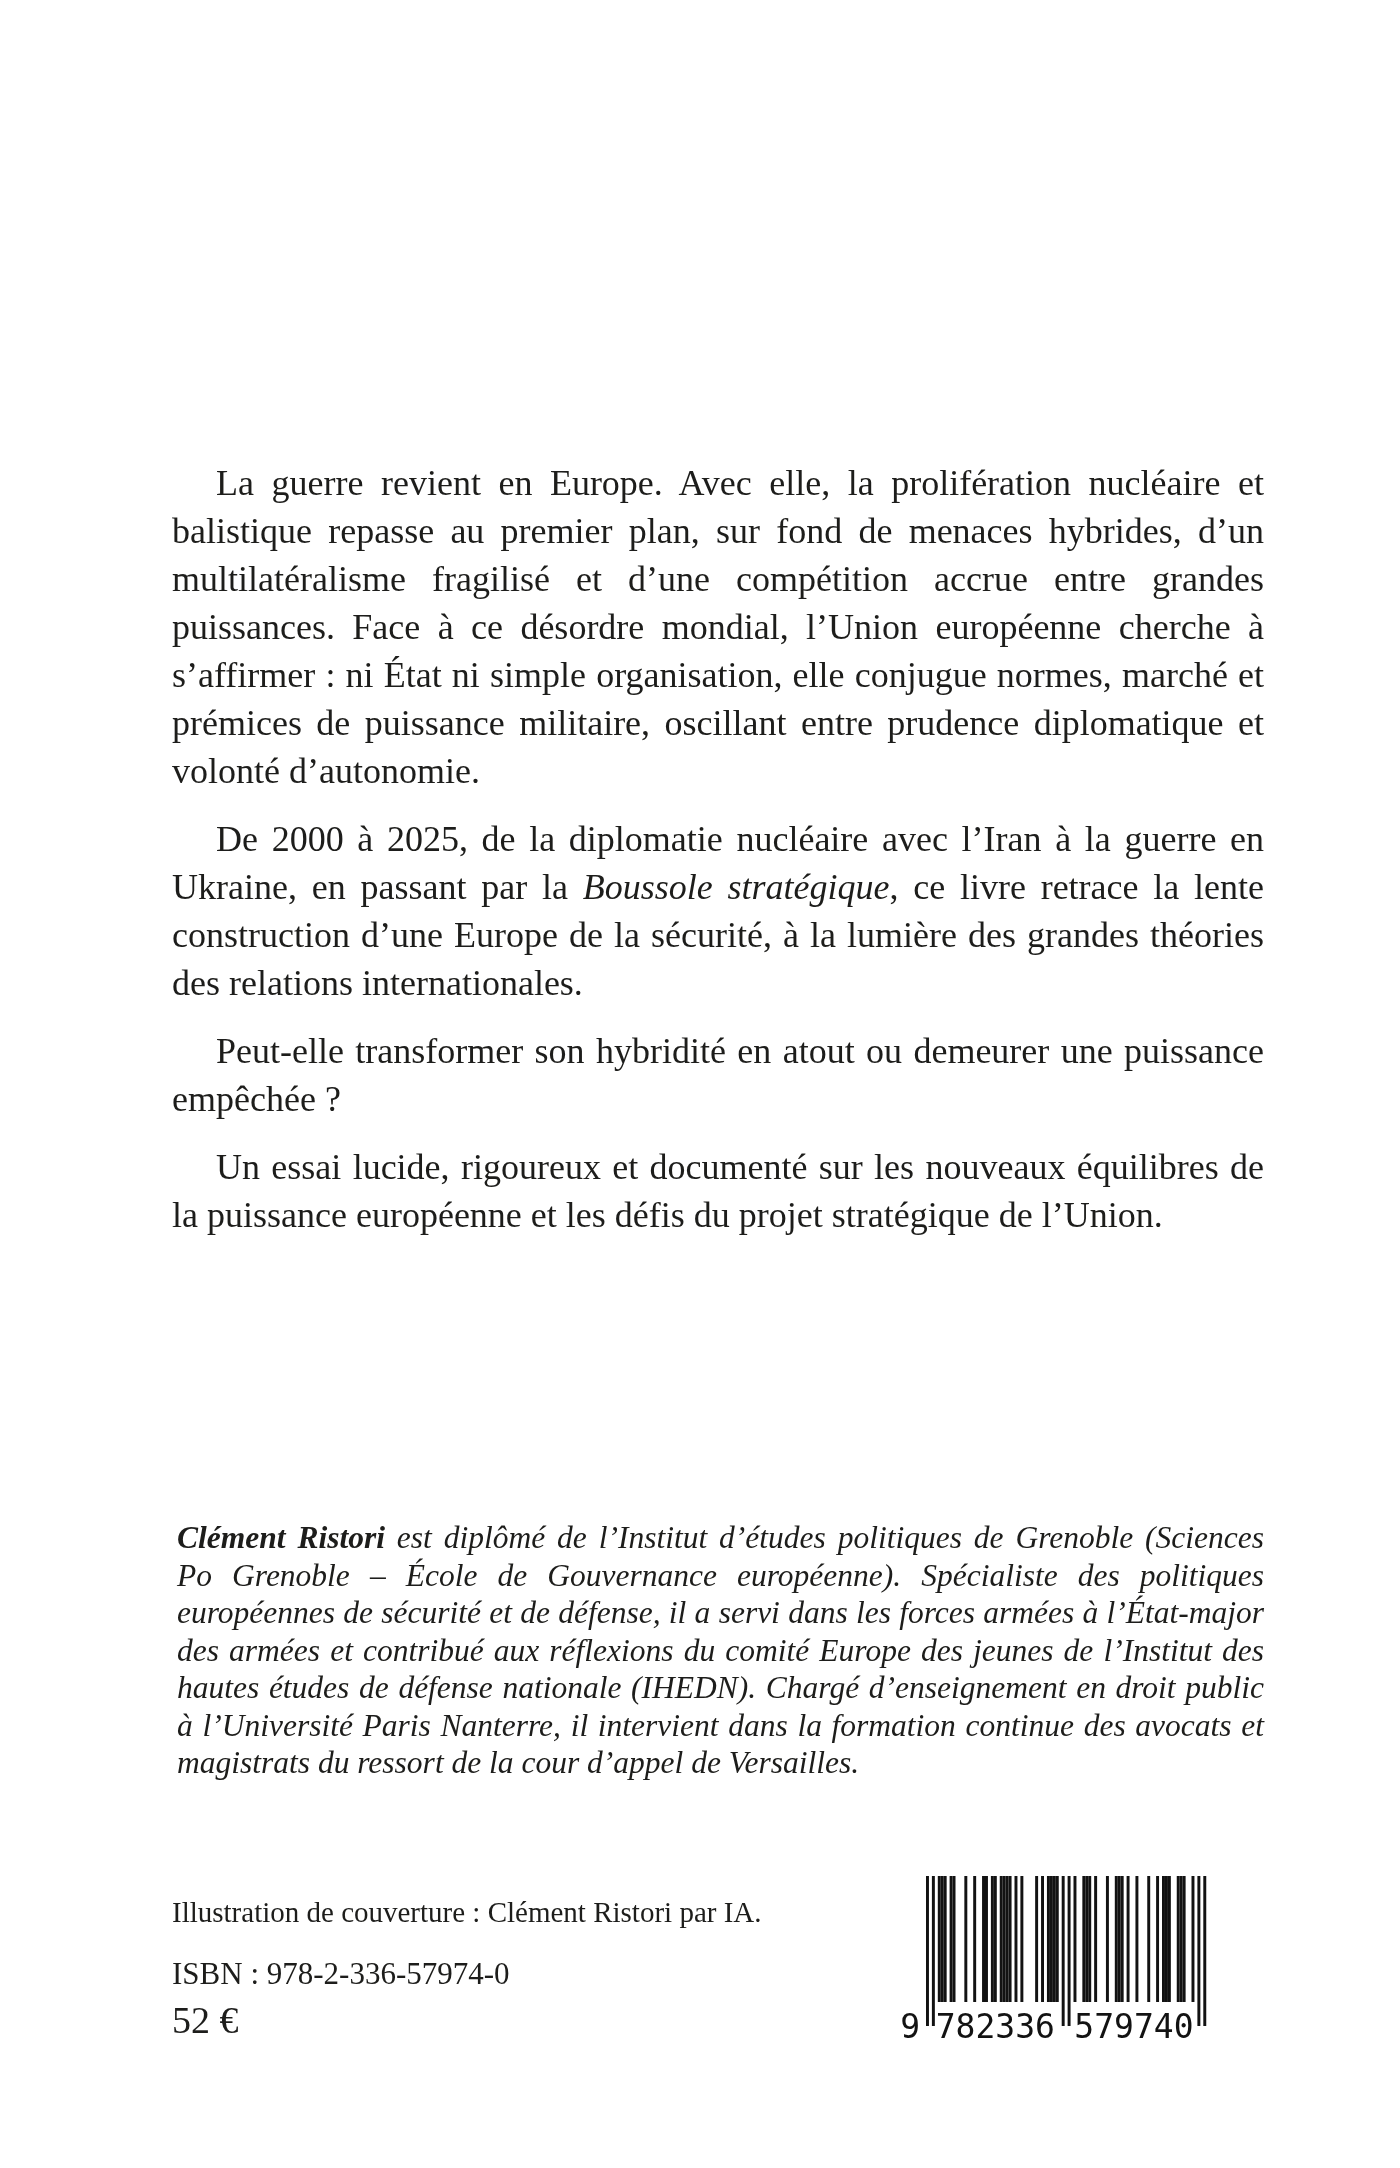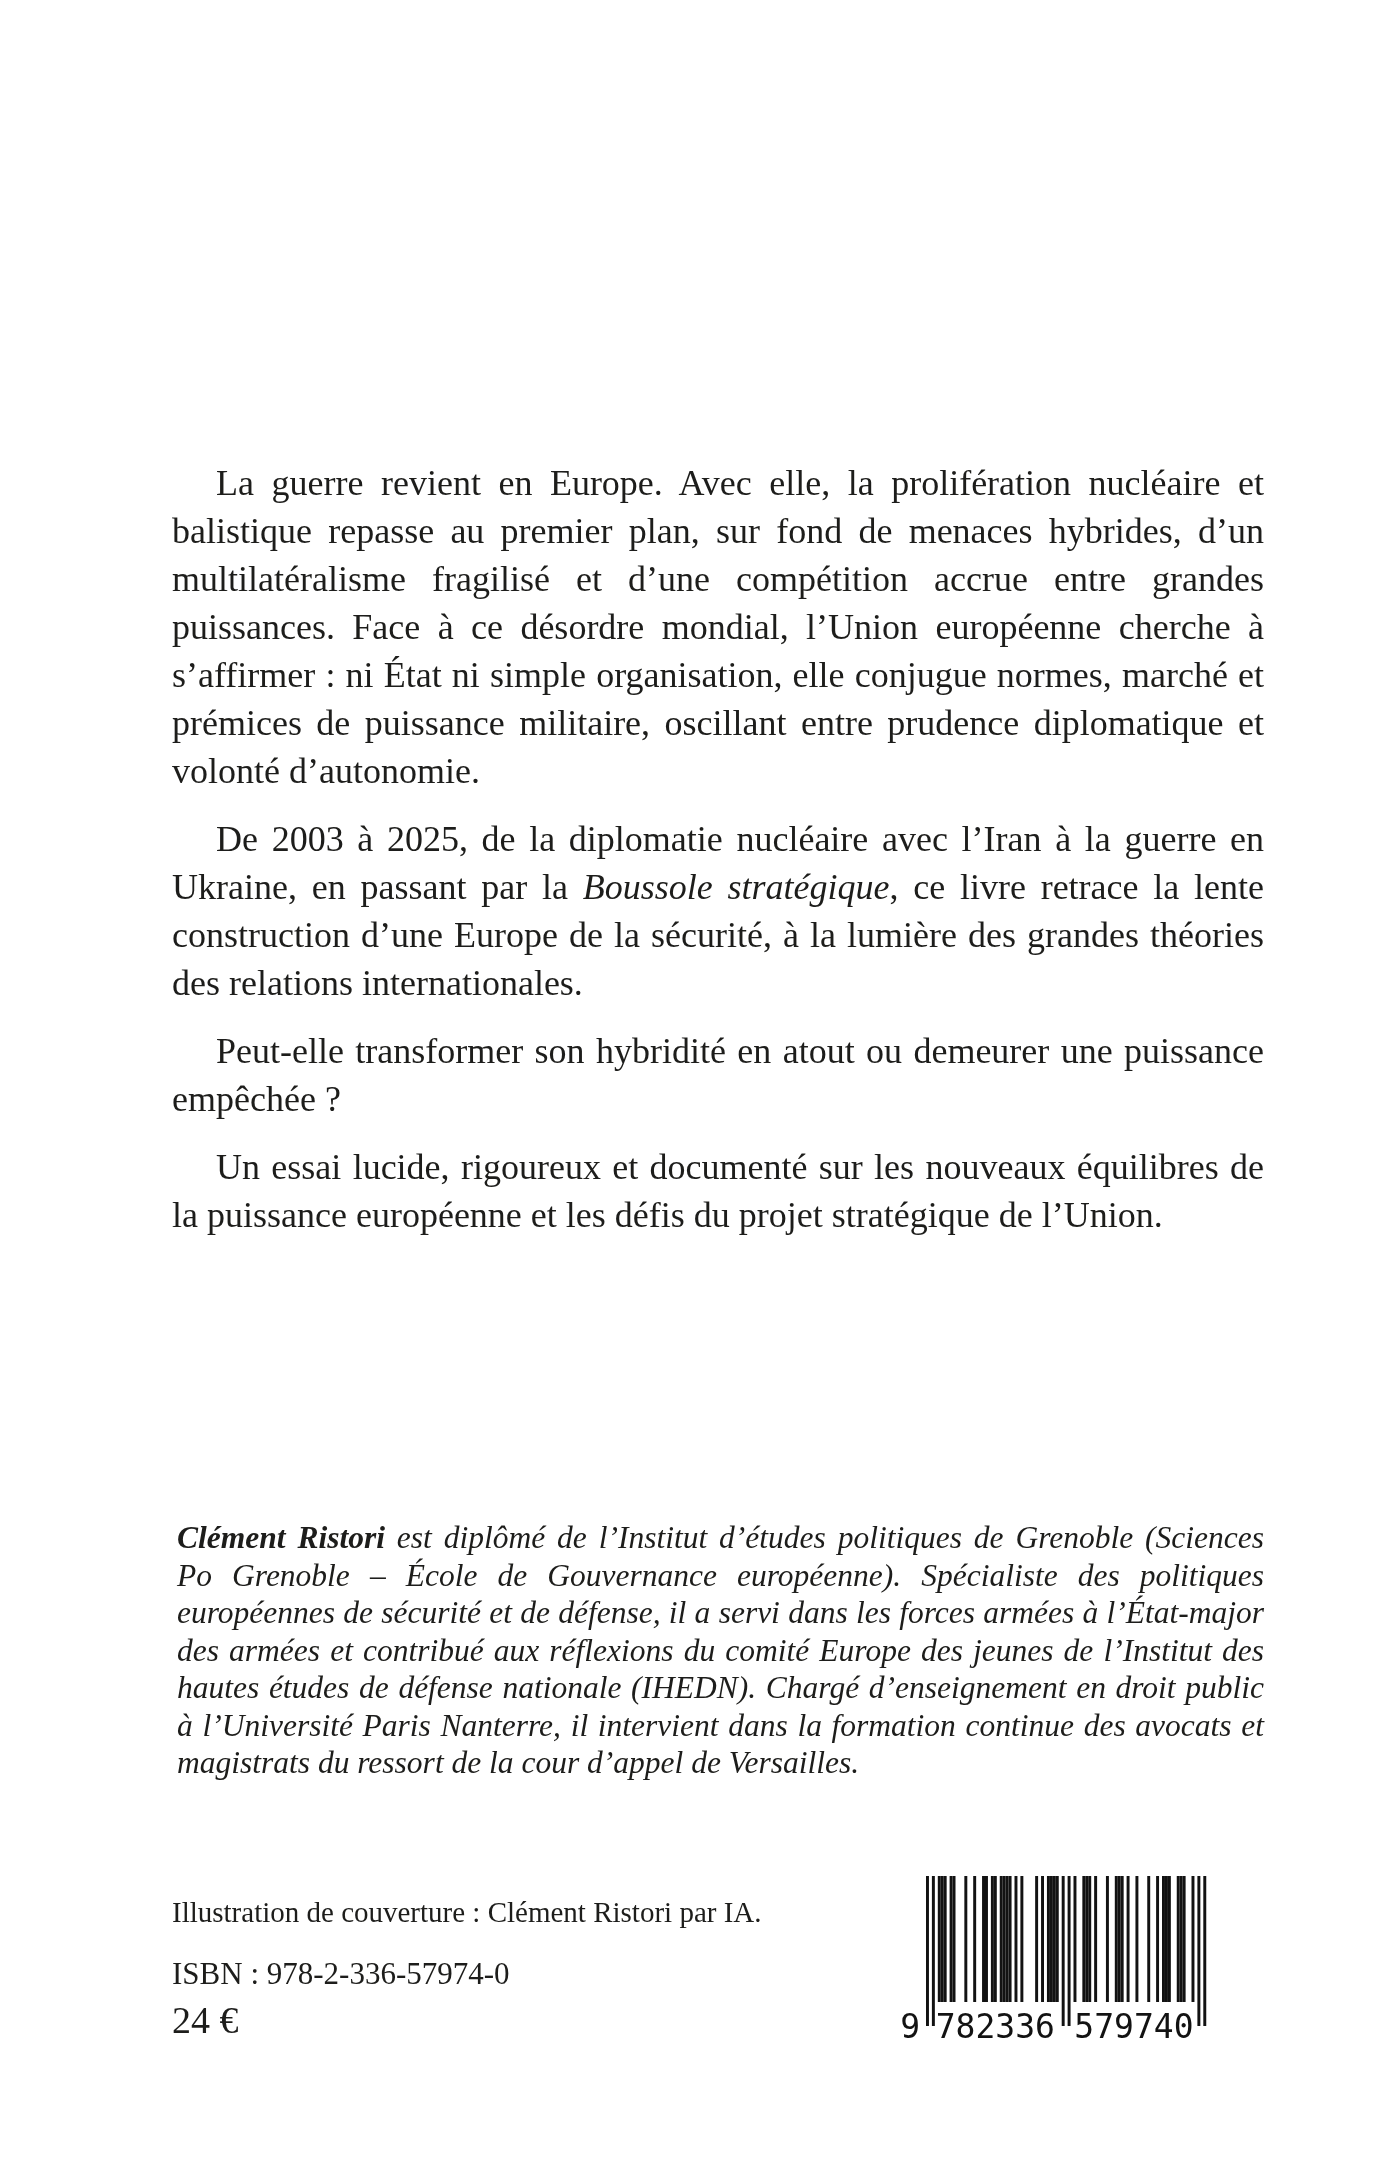--- a/index.html
+++ b/index.html
@@ -28,32 +28,32 @@
   .barcode{position:absolute;left:896px;top:1876px;}
 </style>
 </head>
 <body>
 
 <div class="page" style="background: rgb(255, 255, 255); color: rgb(29, 29, 27);">
 
 
   <div class="body-text" id="body-text">
       <p><span>La guerre revient en Europe. Avec elle, la prolifération nucléaire et balistique repasse au premier plan, sur fond de menaces hybrides, d’un multilatéralisme fragilisé et d’une compétition accrue entre grandes puissances. Face à ce désordre mondial, l’Union européenne cherche à s’affirmer : ni État ni simple organisation, elle conjugue normes, marché et prémices de puissance militaire, oscillant entre prudence diplomatique et volonté d’autonomie.</span></p>
-      <p><span>De 2003 à 2025, de la diplomatie nucléaire avec l’Iran à la guerre en Ukraine, en passant par la </span><span style="font-style: italic;">Boussole stratégique</span><span>, ce livre retrace la lente construction d’une Europe de la sécurité, à la lumière des grandes théories des relations internationales.</span></p>
+      <p><span>De 2000 à 2025, de la diplomatie nucléaire avec l’Iran à la guerre en Ukraine, en passant par la </span><span style="font-style: italic;">Boussole stratégique</span><span>, ce livre retrace la lente construction d’une Europe de la sécurité, à la lumière des grandes théories des relations internationales.</span></p>
       <p><span>Peut-elle transformer son hybridité en atout ou demeurer une puissance empêchée ?</span></p>
       <p><span>Un essai lucide, rigoureux et documenté sur les nouveaux équilibres de la puissance européenne et les défis du projet stratégique de l’Union.</span></p>
     </div>
 
   <p class="bio" id="author-bio"><span class="seg-b">Clément Ristori</span><span> est diplômé de l’Institut d’études politiques de Grenoble (Sciences Po Grenoble – École de Gouvernance européenne). Spécialiste des politiques européennes de sécurité et de défense, il a servi dans les forces armées à l’État-major des armées et contribué aux réflexions du comité Europe des jeunes de l’Institut des hautes études de défense nationale (IHEDN). Chargé d’enseignement en droit public à l’Université Paris Nanterre, il intervient dans la formation continue des avocats et magistrats du ressort de la cour d’appel de Versailles.</span></p>
 
   <div class="footer-illustration">Illustration de couverture : Clément Ristori par IA.</div>
 
   <div class="footer-isbn">ISBN : 978-2-336-57974-0</div>
 
-  <div class="footer-price">24 €</div>
+  <div class="footer-price">52 €</div>
 
   <div class="barcode" id="barcode"><svg width="320" height="170" viewBox="0 0 320 170" xmlns="http://www.w3.org/2000/svg">
         <rect x="30.00" y="0" width="2.95" height="150" fill="#121212"></rect>
         <rect x="35.90" y="0" width="2.95" height="150" fill="#121212"></rect>
         <rect x="41.80" y="0" width="2.95" height="126" fill="#121212"></rect>
         <rect x="44.75" y="0" width="2.95" height="126" fill="#121212"></rect>
         <rect x="47.70" y="0" width="2.95" height="126" fill="#121212"></rect>
         <rect x="53.60" y="0" width="2.95" height="126" fill="#121212"></rect>
         <rect x="56.55" y="0" width="2.95" height="126" fill="#121212"></rect>
         <rect x="68.35" y="0" width="2.95" height="126" fill="#121212"></rect>

